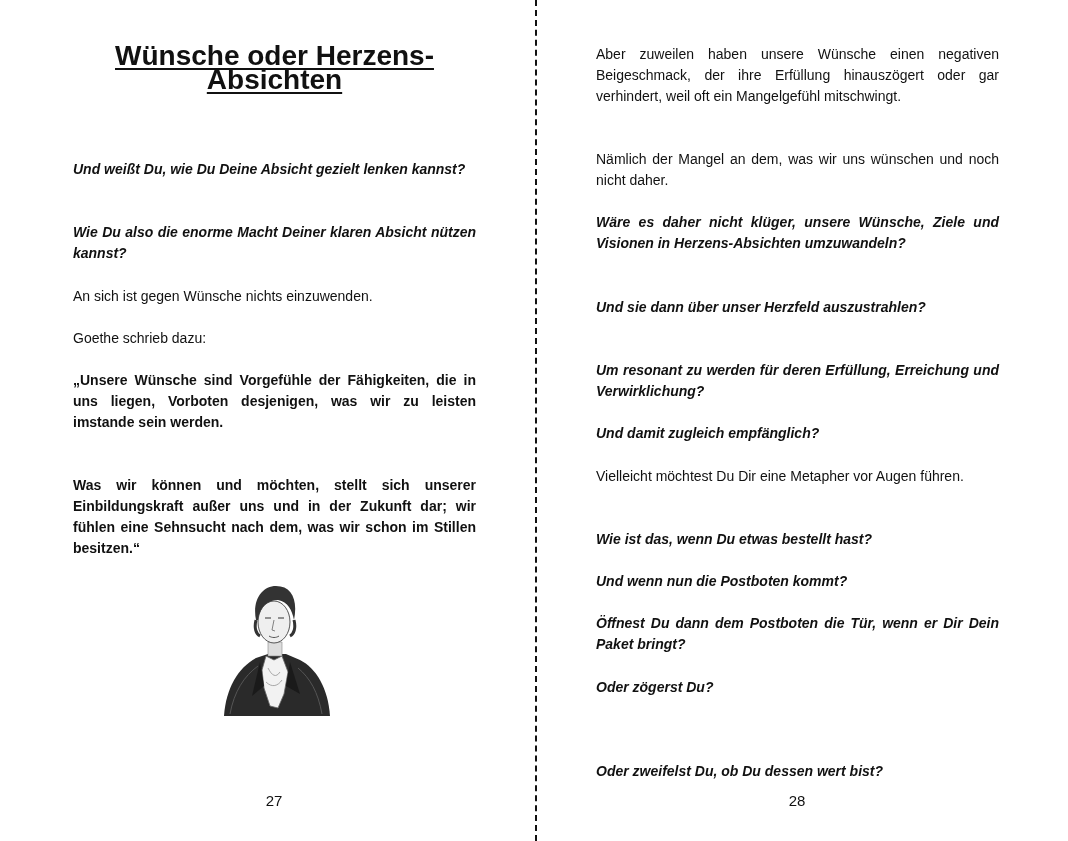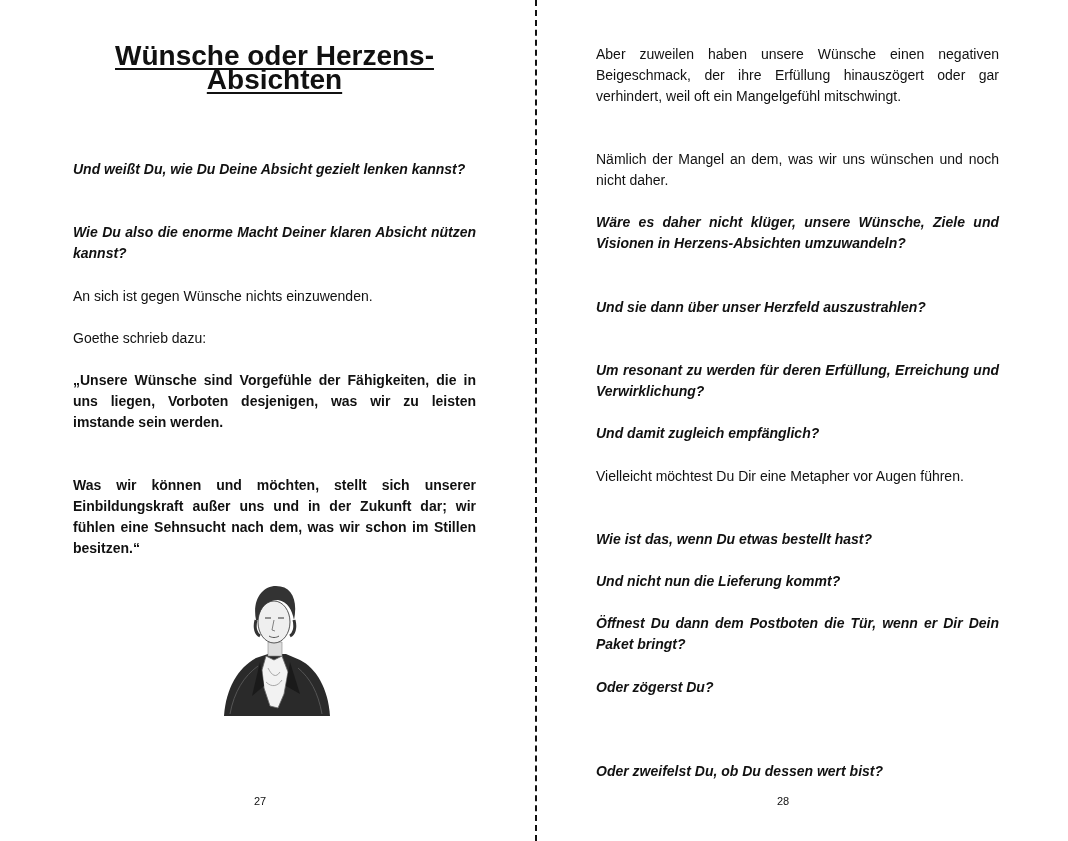--- a/index.html
+++ b/index.html
@@ -8,21 +8,21 @@
   .page { position:absolute; top:0; height:841px; }
   .page.left { left:73px; width:403px; }
   .page.right { left:596px; width:403px; }
   .title { position:absolute; left:0; width:100%; top:44px; text-align:center;
            font-weight:bold; font-size:28px; text-decoration:underline; text-decoration-thickness:2px;
            text-underline-offset:3px; line-height:24px; }
   .para { position:absolute; left:0; width:100%; font-size:14px; line-height:21px;
           text-align:justify; margin:0; }
   .para.bi { font-weight:bold; font-style:italic; }
   .para.b { font-weight:bold; }
-  .pnum { position:absolute; top:792px; font-size:11px; line-height:18px; width:40px; text-align:left; }
+  .pnum { position:absolute; top:792px; font-size:15px; line-height:18px; width:40px; text-align:center; }
   .divider { position:absolute; left:535px; top:0; height:841px; width:0;
              border-left:2px dashed #111; }
   .portrait { position:absolute; left:143px; top:576px; width:120px; height:148px; }
 </style>
 </head>
 <body>
 
 <div class="page left">
   <div class="title">Wünsche oder Herzens-Absichten</div>
 
@@ -64,19 +64,19 @@
 
 <div class="page right">
   <p class="para" style="top:44px">Aber zuweilen haben unsere Wünsche einen negativen Beigeschmack, der ihre Erfüllung hinauszögert oder gar verhindert, weil oft ein Mangelgefühl mitschwingt.</p>
   <p class="para" style="top:149px">Nämlich der Mangel an dem, was wir uns wünschen und noch nicht daher.</p>
   <p class="para bi" style="top:212px">Wäre es daher nicht klüger, unsere Wünsche, Ziele und Visionen in Herzens-Absichten umzuwandeln?</p>
   <p class="para bi" style="top:297px">Und sie dann über unser Herzfeld auszustrahlen?</p>
   <p class="para bi" style="top:360px">Um resonant zu werden für deren Erfüllung, Erreichung und Verwirklichung?</p>
   <p class="para bi" style="top:423px">Und damit zugleich empfänglich?</p>
   <p class="para" style="top:466px">Vielleicht möchtest Du Dir eine Metapher vor Augen führen.</p>
   <p class="para bi" style="top:529px">Wie ist das, wenn Du etwas bestellt hast?</p>
-  <p class="para bi" style="top:571px">Und nicht nun die Lieferung kommt?</p>
+  <p class="para bi" style="top:571px">Und wenn nun die Postboten kommt?</p>
   <p class="para bi" style="top:613px">Öffnest Du dann dem Postboten die Tür, wenn er Dir Dein Paket bringt?</p>
   <p class="para bi" style="top:677px">Oder zögerst Du?</p>
   <p class="para bi" style="top:761px">Oder zweifelst Du, ob Du dessen wert bist?</p>
 
   <div class="pnum" style="left:181px">28</div>
 </div>
 
 </body></html>

